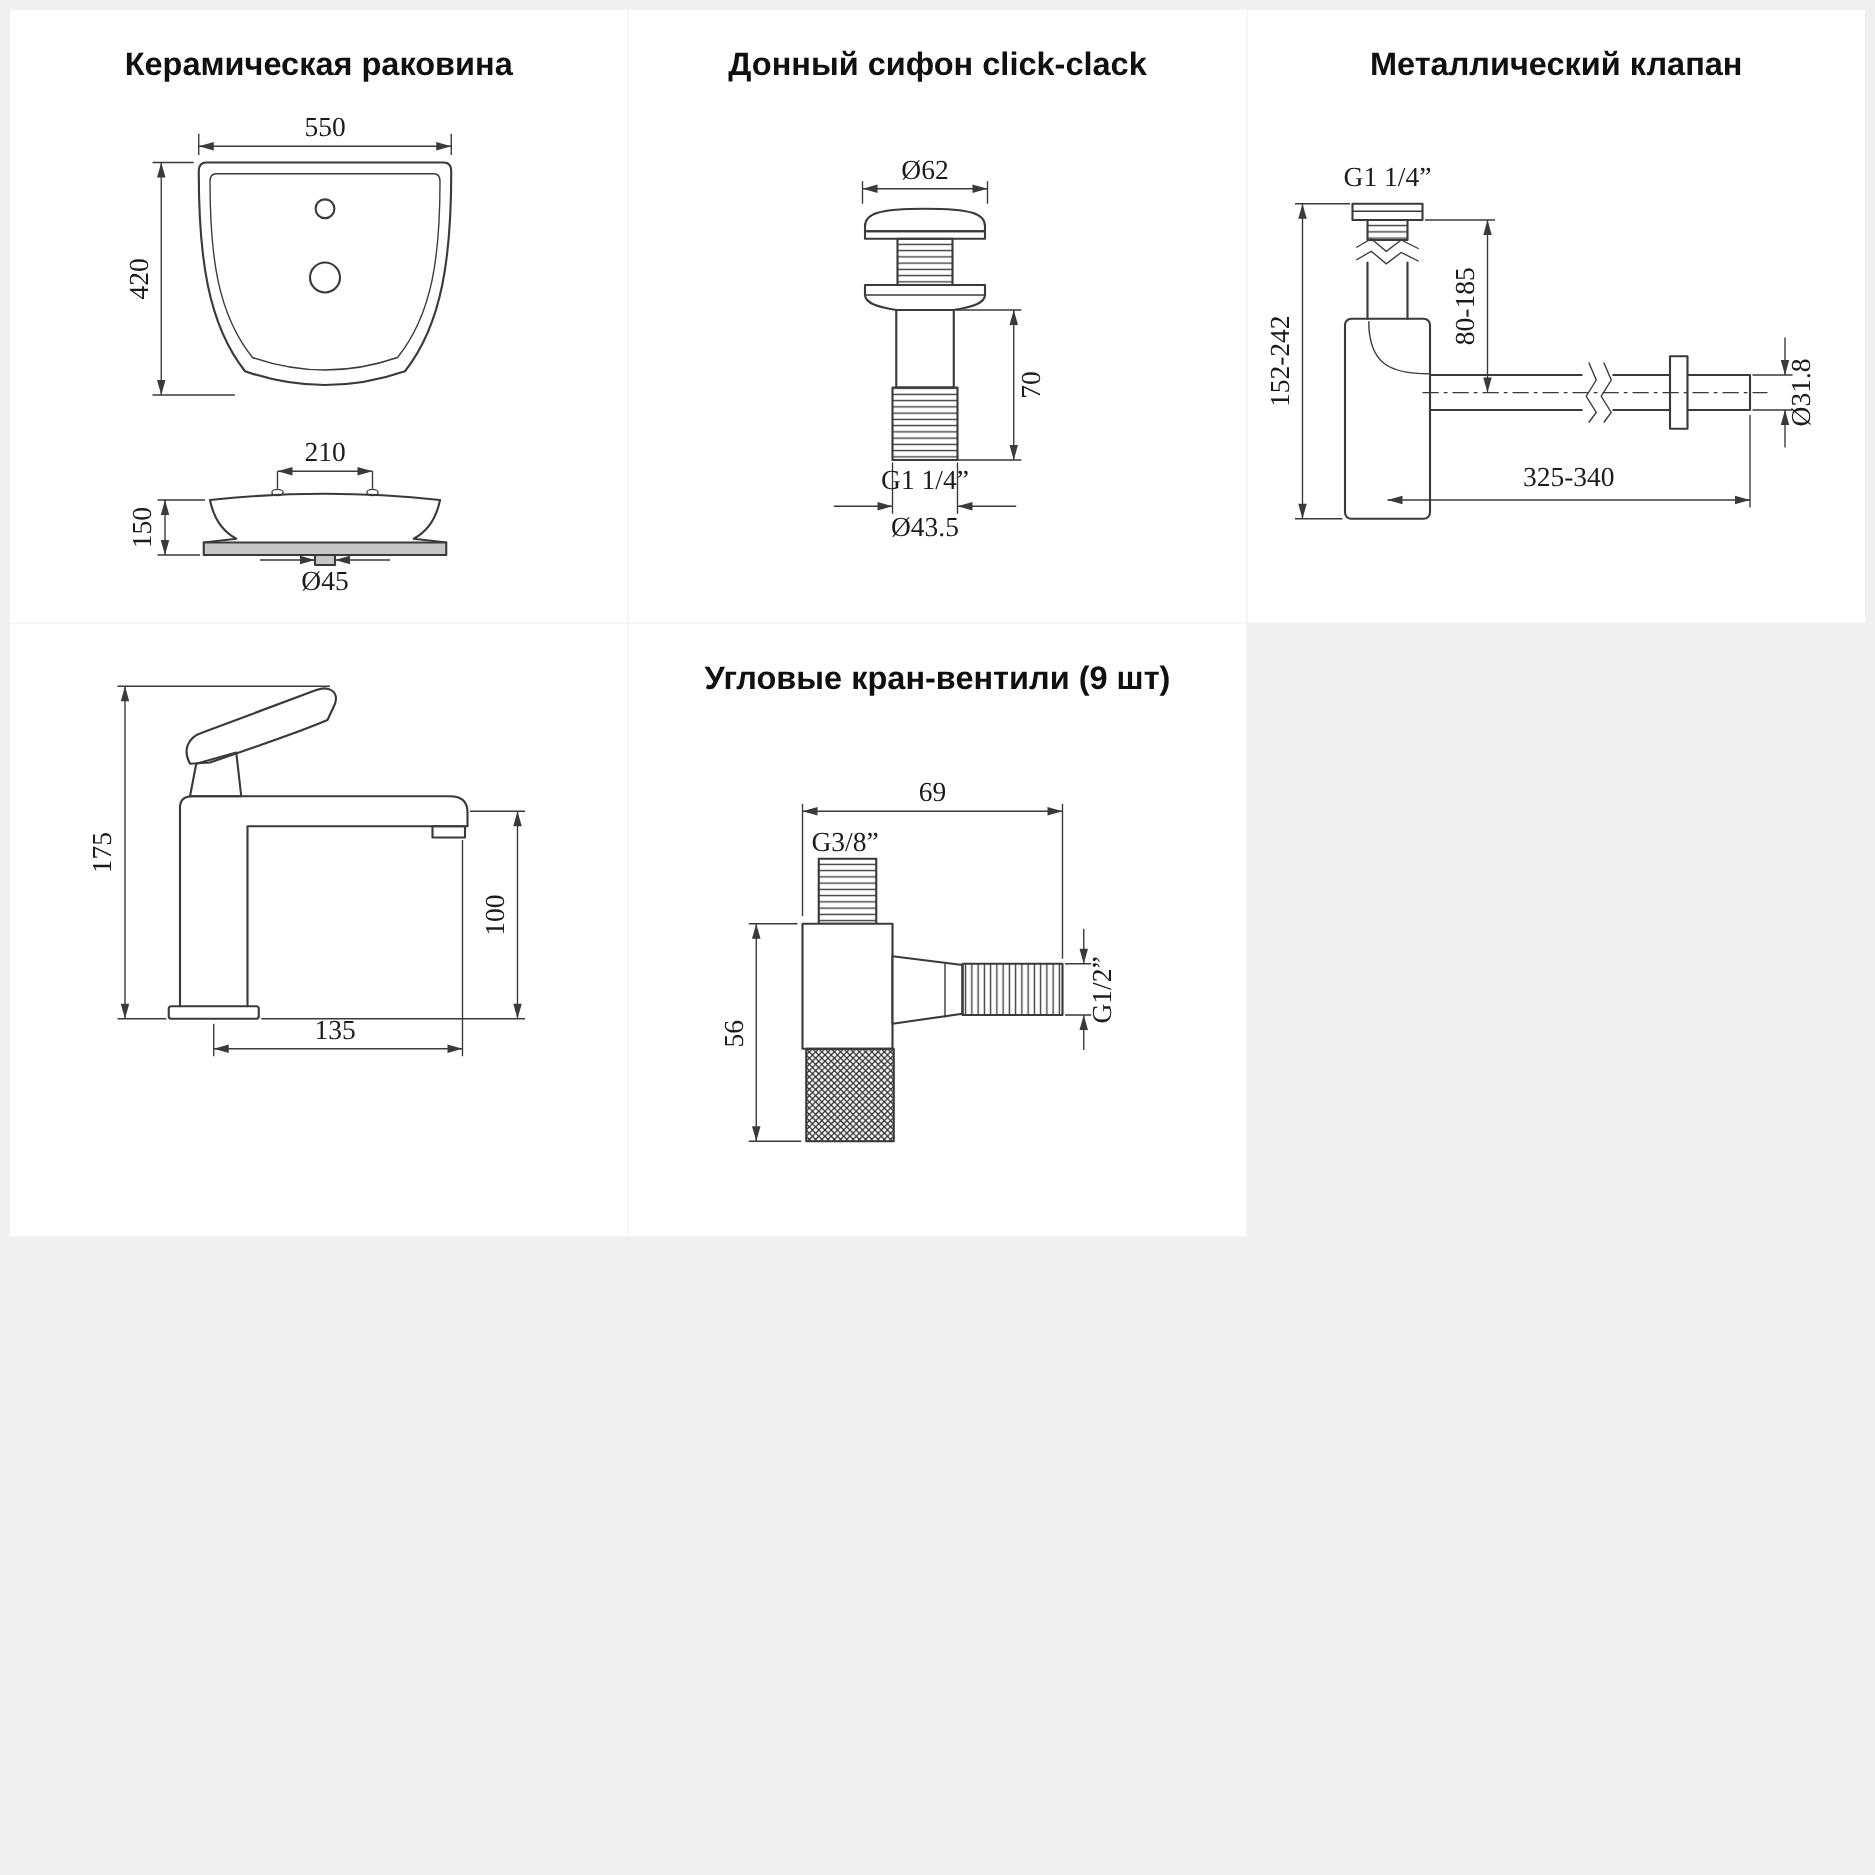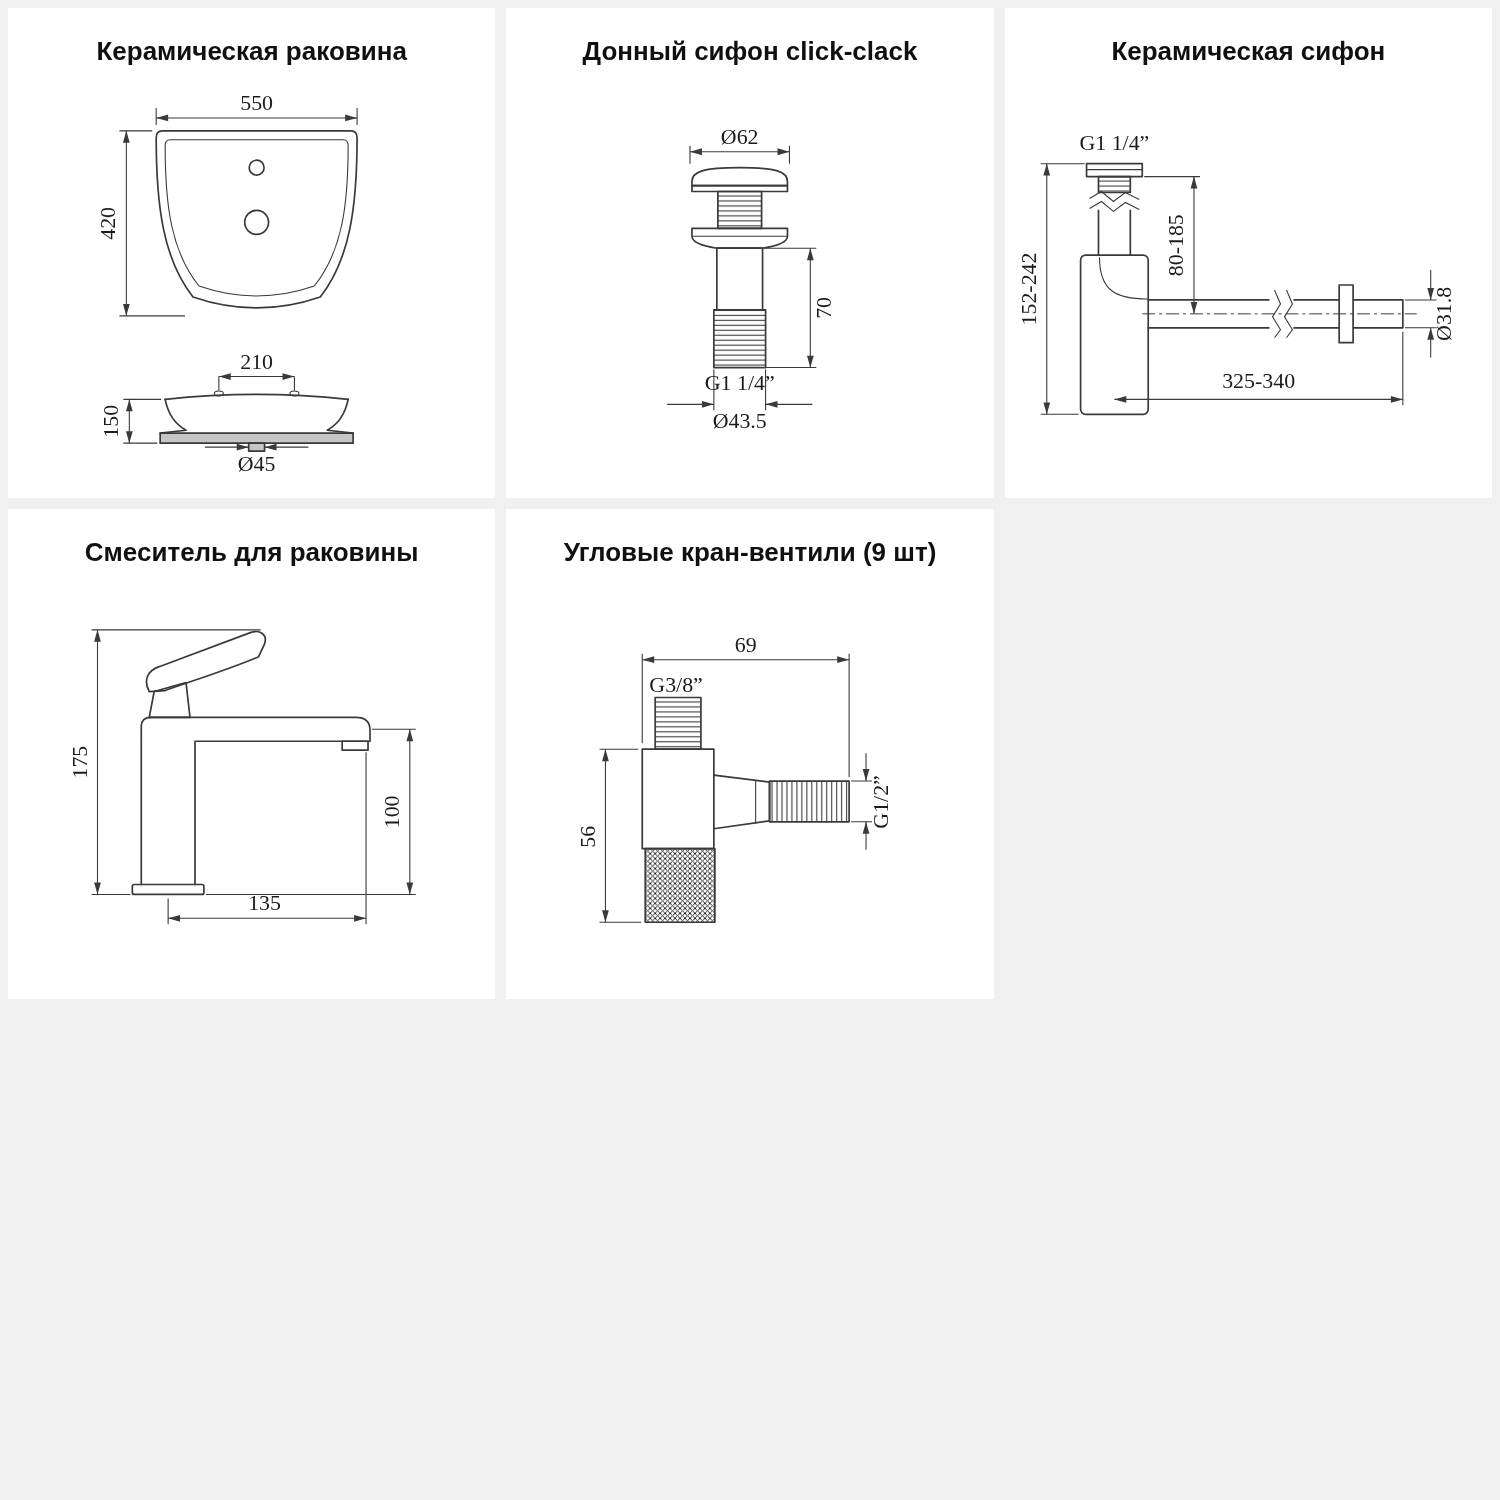--- a/index.html
+++ b/index.html
@@ -1,18 +1,18 @@
 <!DOCTYPE html>
 <html><head>
 <meta charset="utf-8">
 <style>
   * { margin:0; padding:0; box-sizing:border-box; }
   html,body { width:1500px; height:1500px; }
   body { background:#f0f0f0; font-family:"Liberation Sans", sans-serif; overflow:hidden; }
-  .grid { display:grid; grid-template-columns:1fr 1fr 1fr; grid-template-rows:490px 490px; gap:11px; padding:8px; }
+  .grid { display:grid; grid-template-columns:1fr 1fr 1fr; grid-template-rows:490px 490px; gap:1px; padding:8px; }
   .panel { background:#ffffff; }
   .panel.empty { background:transparent; }
   .title { height:70px; display:flex; align-items:center; justify-content:center; padding-top:16px;
            font-weight:700; font-size:26px; color:#101010; }
   svg.draw { display:block; width:100%; height:420px; }
   svg text { font:22px "Liberation Serif", serif; fill:#1b1b1b; }
   .ol  { fill:none; stroke:#3a3a3a; stroke-width:1.7; stroke-linejoin:round; stroke-linecap:round; }
   .olt { stroke:#3a3a3a; stroke-width:1.7; stroke-linejoin:round; }
   .thin{ fill:none; stroke:#3a3a3a; stroke-width:1.1; }
   .dim { fill:none; stroke:#3a3a3a; stroke-width:1.1; }
@@ -115,21 +115,21 @@
         <path class="dim" d="M209,292 V333 M261,292 V333"></path>
         <line class="dim" x1="162" y1="327" x2="209" y2="327" marker-end="url(#m2e)"></line>
         <line class="dim" x1="261" y1="327" x2="308" y2="327" marker-start="url(#m2s)"></line>
       </g>
       <text x="235" y="313" text-anchor="middle">G1 1/4”</text>
       <text x="235" y="351" text-anchor="middle">Ø43.5</text>
     </svg>
   </section>
 
   <section class="panel">
-    <div class="title">Керамическая сифон</div>
+    <div class="title">Металлический клапан</div>
     <svg class="draw" viewBox="0 0 490 420">
       <defs>
         <marker id="m3s" markerWidth="14" markerHeight="8" refX="1" refY="4" orient="auto" markerUnits="userSpaceOnUse">
             <path d="M13,0.6 1,4 13,7.4 Z" fill="#3a3a3a"></path>
           </marker>
         <marker id="m3e" markerWidth="14" markerHeight="8" refX="13" refY="4" orient="auto" markerUnits="userSpaceOnUse">
             <path d="M1,0.6 13,4 1,7.4 Z" fill="#3a3a3a"></path>
           </marker>
         <pattern id="th3" width="6" height="5" patternUnits="userSpaceOnUse">
             <path d="M0,2.5 H6" stroke="#3a3a3a" stroke-width="1.1"></path>
@@ -170,21 +170,20 @@
       <text transform="translate(448,236) rotate(-90)" text-anchor="middle">Ø31.8</text>
       <g>
         <path class="dim" d="M400,254 V328"></path>
         <line class="dim" x1="110" y1="322" x2="400" y2="322" marker-start="url(#m3s)" marker-end="url(#m3e)"></line>
       </g>
       <text x="255" y="311" text-anchor="middle">325-340</text>
     </svg>
   </section>
 
   <section class="panel">
-    <div class="title">Смеситель для раковины</div>
     <svg class="draw" viewBox="0 0 490 420">
       <defs>
         <marker id="m4s" markerWidth="14" markerHeight="8" refX="1" refY="4" orient="auto" markerUnits="userSpaceOnUse">
             <path d="M13,0.6 1,4 13,7.4 Z" fill="#3a3a3a"></path>
           </marker>
         <marker id="m4e" markerWidth="14" markerHeight="8" refX="13" refY="4" orient="auto" markerUnits="userSpaceOnUse">
             <path d="M1,0.6 13,4 1,7.4 Z" fill="#3a3a3a"></path>
           </marker>
       </defs>
       <g>

